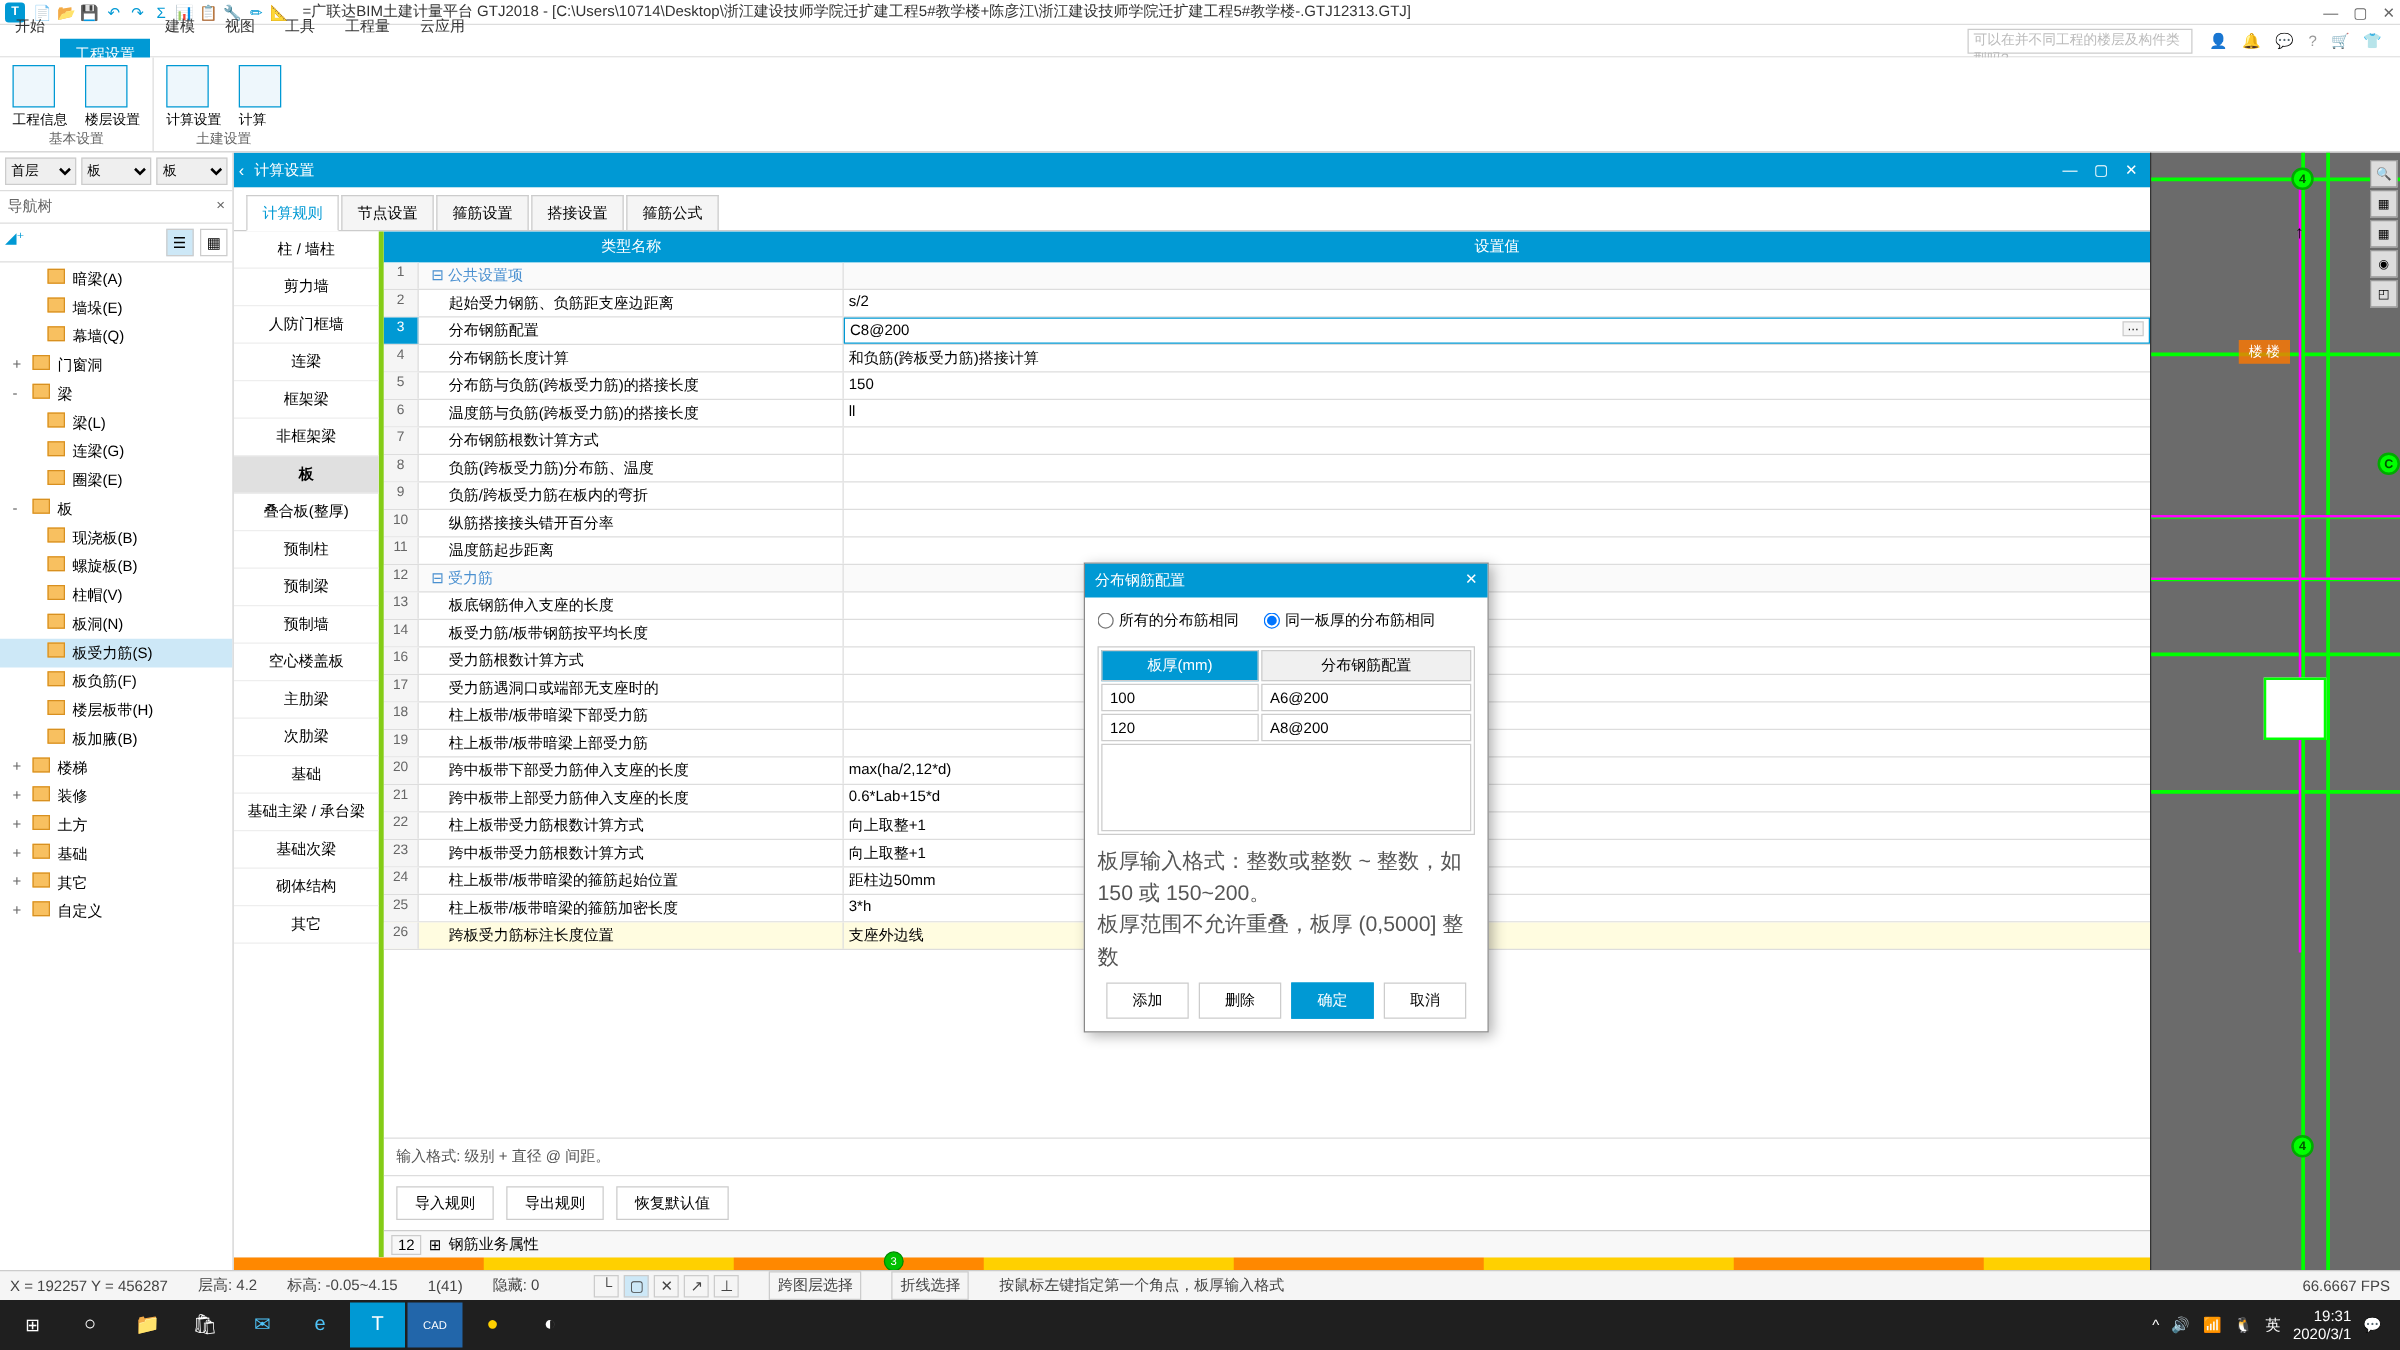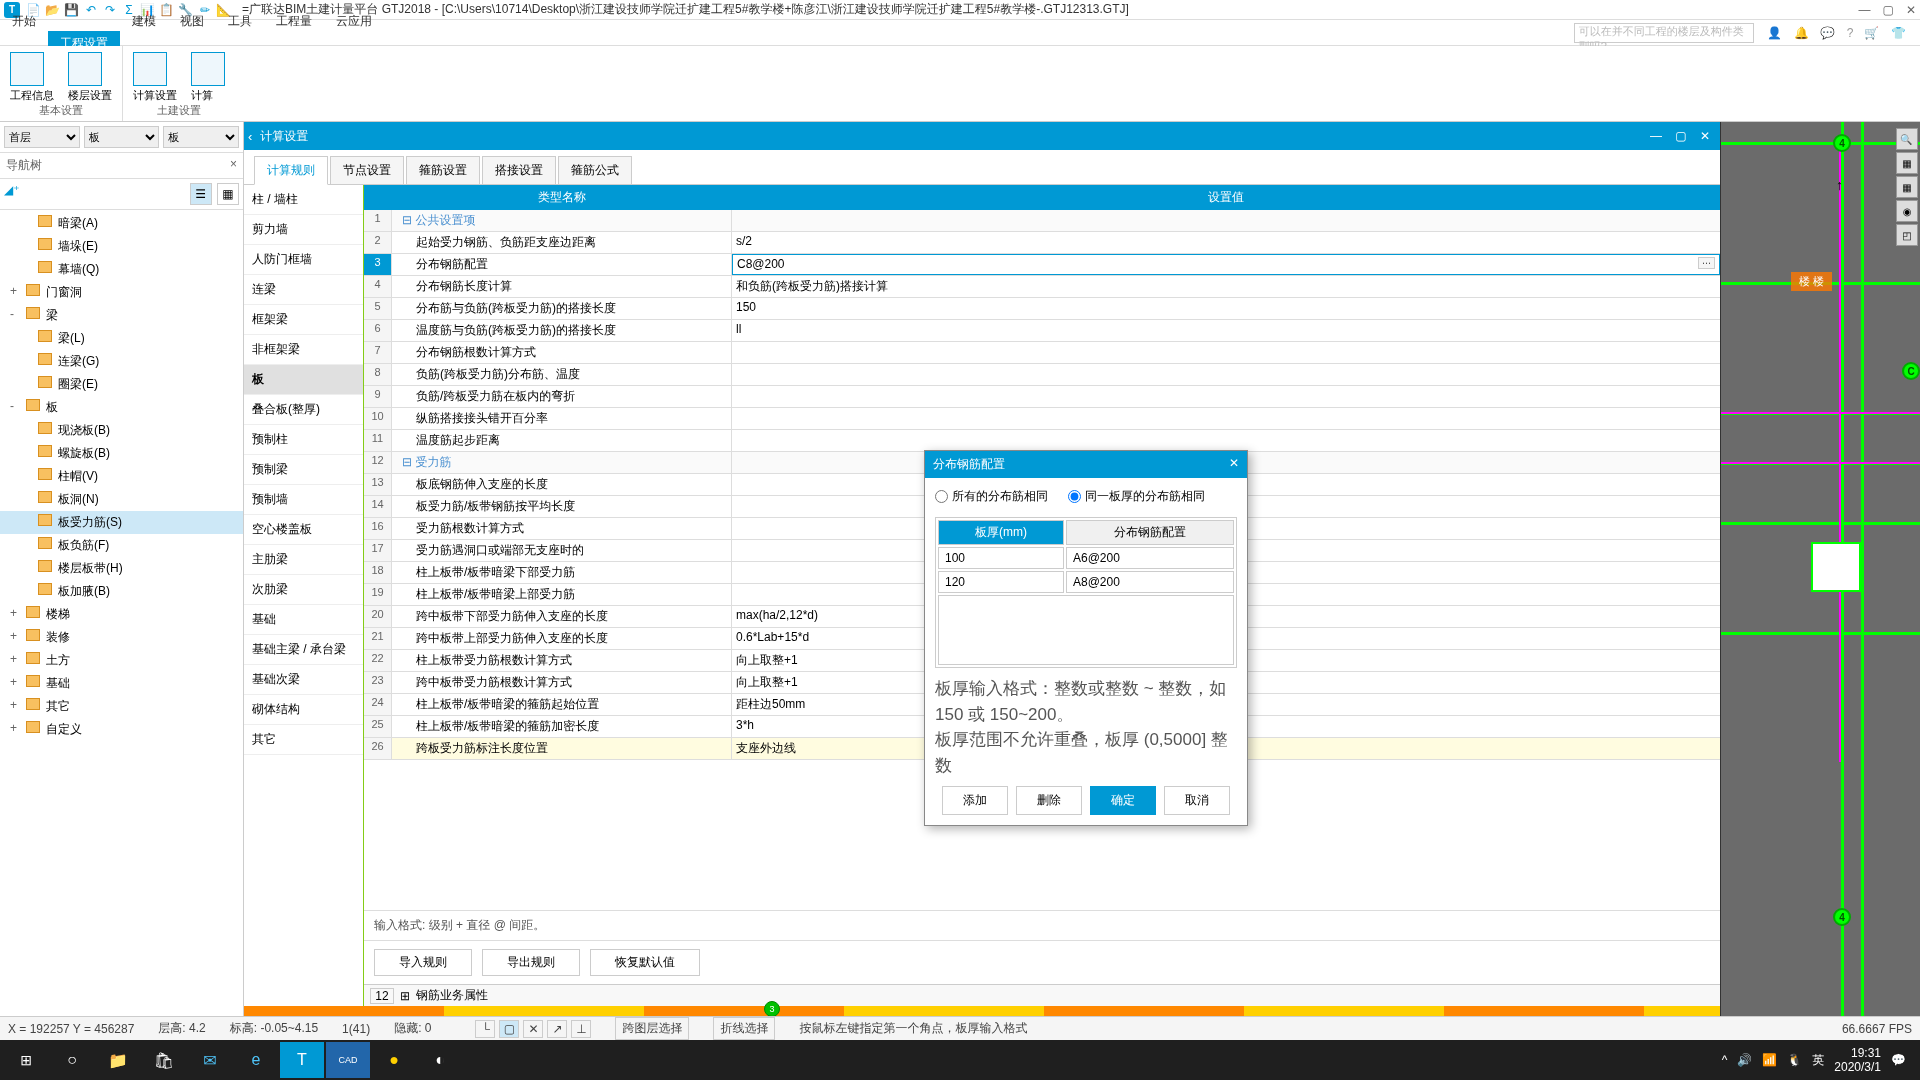--- a/index.html
+++ b/index.html
@@ -22,21 +22,21 @@
     .ribbon { height: 76px; background: #fff; display: flex; border-bottom: 1px solid #ccc; }
     .ribbon-group { border-right: 1px solid #ddd; padding: 4px 10px; display: flex; flex-direction: column; align-items: center; }
     .ribbon-group .icons-row { display: flex; gap: 14px; margin-top: 2px; }
     .ribbon-group .ribbon-btn { display: flex; flex-direction: column; align-items: flex-start; gap: 2px; }
     .ribbon-group .ribbon-icon { width: 34px; height: 34px; border: 1px solid #0099d4; background: #eef7fc; }
     .ribbon-group .ribbon-label { font-size: 11px; }
     .ribbon-group .group-label { font-size: 11px; color: #666; margin-top: auto; }
     
     .main-area { flex: 1; display: flex; overflow: hidden; }
     
-    .left-panel { width: 244px; background: #fff; border-right: 1px solid #ccc; display: flex; flex-direction: column; }
+    .left-panel { width: 187px; background: #fff; border-right: 1px solid #ccc; display: flex; flex-direction: column; }
     .left-panel .selectors { display: flex; gap: 4px; padding: 4px; border-bottom: 1px solid #ddd; }
     .left-panel .selectors select { flex: 1; height: 22px; border: 1px solid #ccc; font-size: 11px; }
     .left-panel .nav-header { padding: 4px 6px; color: #666; border-bottom: 1px solid #ddd; display: flex; justify-content: space-between; }
     .left-panel .nav-toolbar { padding: 4px; border-bottom: 1px solid #ddd; display: flex; justify-content: space-between; }
     .left-panel .nav-toolbar .view-btns span { width: 22px; height: 22px; border: 1px solid #ccc; display: inline-flex; align-items: center; justify-content: center; margin-left: 2px; }
     .nav-tree { flex: 1; overflow-y: auto; padding: 2px 0; }
     .nav-tree .tree-item { padding: 3px 6px 3px 24px; display: flex; gap: 6px; }
     .nav-tree .tree-item.lvl1 { padding-left: 10px; }
     .nav-tree .tree-item.lvl2 { padding-left: 38px; }
     .nav-tree .tree-item .exp { width: 10px; color: #666; }
@@ -44,42 +44,42 @@
     .nav-tree .tree-item.selected { background: #cde8f7; }
     
     .center-panel { flex: 1; display: flex; flex-direction: column; background: #e8e8e8; overflow: hidden; }
     .calc-header { height: 28px; background: #0099d4; color: #fff; display: flex; align-items: center; padding: 0 10px; justify-content: space-between; }
     .calc-header .win-btns span { margin-left: 10px; }
     .calc-body { flex: 1; background: #fff; display: flex; flex-direction: column; overflow: hidden; }
     .calc-tabs { display: flex; border-bottom: 1px solid #ccc; padding: 6px 10px 0; gap: 2px; }
     .calc-tabs .tab { padding: 5px 12px; border: 1px solid #ccc; border-bottom: none; background: #f5f5f5; }
     .calc-tabs .tab.active { background: #fff; border-bottom: 1px solid #fff; margin-bottom: -1px; color: #0099d4; }
     .calc-content { flex: 1; display: flex; overflow: hidden; }
-    .cat-list { width: 120px; border-right: 1px solid #84cc16; overflow-y: auto; }
+    .cat-list { width: 120px; border-right: 4px solid #84cc16; overflow-y: auto; text-align: center; }
     .cat-list .cat { padding: 6px 8px; border-bottom: 1px solid #eee; }
     .cat-list .cat.selected { background: #e0e0e0; font-weight: bold; }
     .rules-table { flex: 1; display: flex; flex-direction: column; overflow: hidden; }
     .rules-header { display: flex; background: #0099d4; color: #fff; }
     .rules-header .col-num { width: 28px; }
     .rules-header .col-name { width: 340px; text-align: center; padding: 4px; }
     .rules-header .col-val { flex: 1; text-align: center; padding: 4px; }
     .rules-body { flex: 1; overflow-y: auto; position: relative; }
     .rule-row { display: flex; border-bottom: 1px solid #ddd; min-height: 20px; }
     .rule-row .col-num { width: 28px; text-align: center; background: #f5f5f5; border-right: 1px solid #ddd; padding: 2px; font-size: 11px; color: #666; }
     .rule-row .col-name { width: 340px; padding: 2px 4px 2px 24px; border-right: 1px solid #ddd; }
     .rule-row .col-val { flex: 1; padding: 2px 4px; }
     .rule-row.group-row { background: #fafafa; }
     .rule-row.group-row .col-name { color: #4a90d0; padding-left: 10px; }
     .rule-row.highlight { background: #fffce0; }
     .rule-row.selected .col-num { background: #0099d4; color: #fff; }
     .rule-row.selected .col-val { border: 1px solid #0099d4; }
     .rule-row .col-val .ellipsis-btn { float: right; border: 1px solid #ccc; padding: 0 3px; font-size: 9px; background: #f5f5f5; }
     .calc-footer { padding: 6px 10px; border-top: 1px solid #ddd; color: #555; }
     .calc-actions { padding: 8px 10px; display: flex; gap: 10px; border-top: 1px solid #ddd; }
-    .calc-actions button { padding: 4px 24px; border: 1px solid #ccc; background: #fff; }
+    .calc-actions button { padding: 4px 14px; border: 1px solid #ccc; background: #fff; }
     .prop-bar { height: 22px; border-top: 1px solid #ccc; display: flex; align-items: center; padding: 0 6px; gap: 6px; background: #f8f8f8; }
     .prop-bar .num-box { width: 24px; border: 1px solid #ccc; text-align: center; }
     
     .dialog-overlay { position: absolute; top: 240px; left: 560px; width: 324px; background: #fff; border: 1px solid #888; box-shadow: 3px 3px 10px rgba(0,0,0,0.3); z-index: 100; }
     .dialog-title { background: #0099d4; color: #fff; padding: 5px 8px; display: flex; justify-content: space-between; }
     .dialog-body { padding: 10px; }
     .dialog-radios { display: flex; gap: 20px; margin-bottom: 12px; }
     .dialog-radios label { display: flex; align-items: center; gap: 4px; }
     .dialog-table { border: 1px solid #ccc; width: 100%; }
     .dialog-table th { background: #f0f0f0; border: 1px solid #ccc; padding: 3px; font-weight: normal; }

